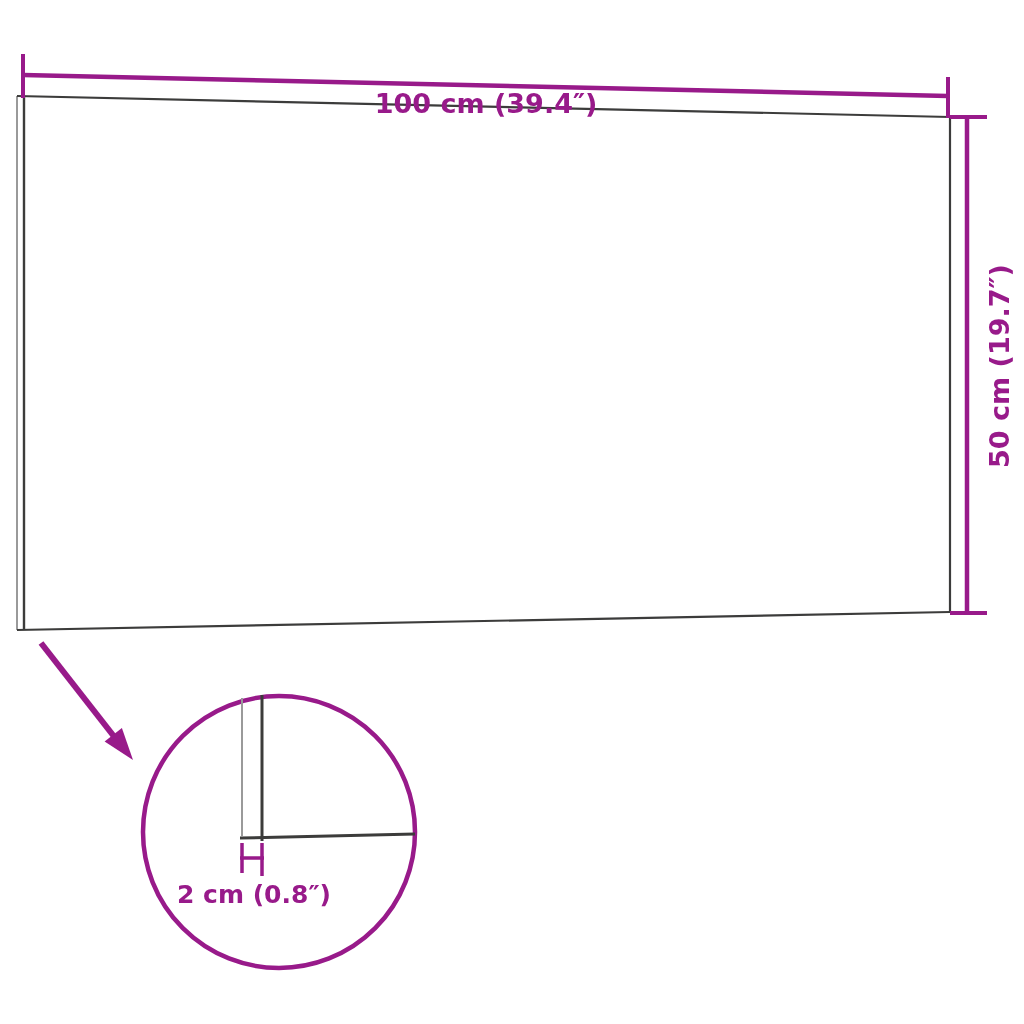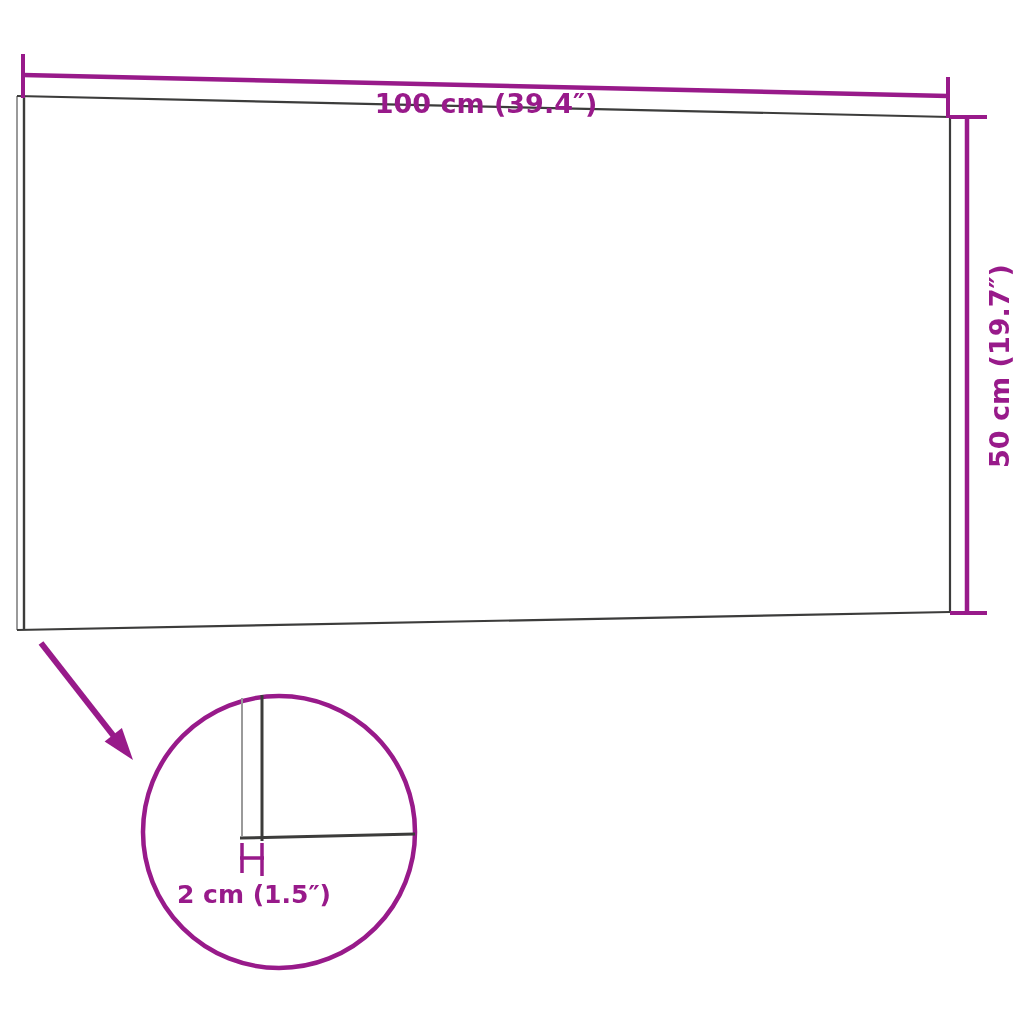--- a/index.html
+++ b/index.html
@@ -92,15 +92,15 @@
         <line x1="262" y1="843" x2="262" y2="876" stroke-width="3.5" stroke="#981A8A"></line>
         <line x1="240" y1="858" x2="264" y2="858" stroke-width="3.5" stroke="#981A8A"></line>
       </g>
     </g>
   </svg>
 
   <div class="dim-label width-label">100 cm (39.4″)</div>
 
   <div class="dim-label height-label">50 cm (19.7″)</div>
 
-  <div class="dim-label thickness-label">2 cm (1.5″)</div>
+  <div class="dim-label thickness-label">2 cm (0.8″)</div>
 
 </div>
 
 </body></html>

